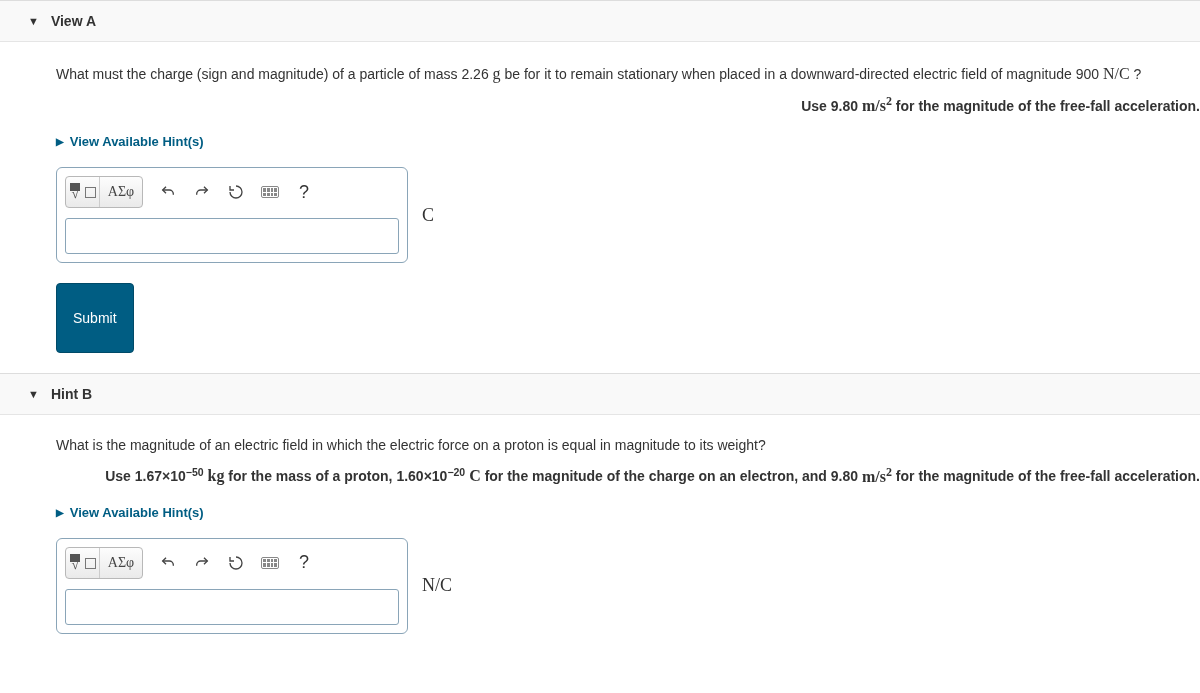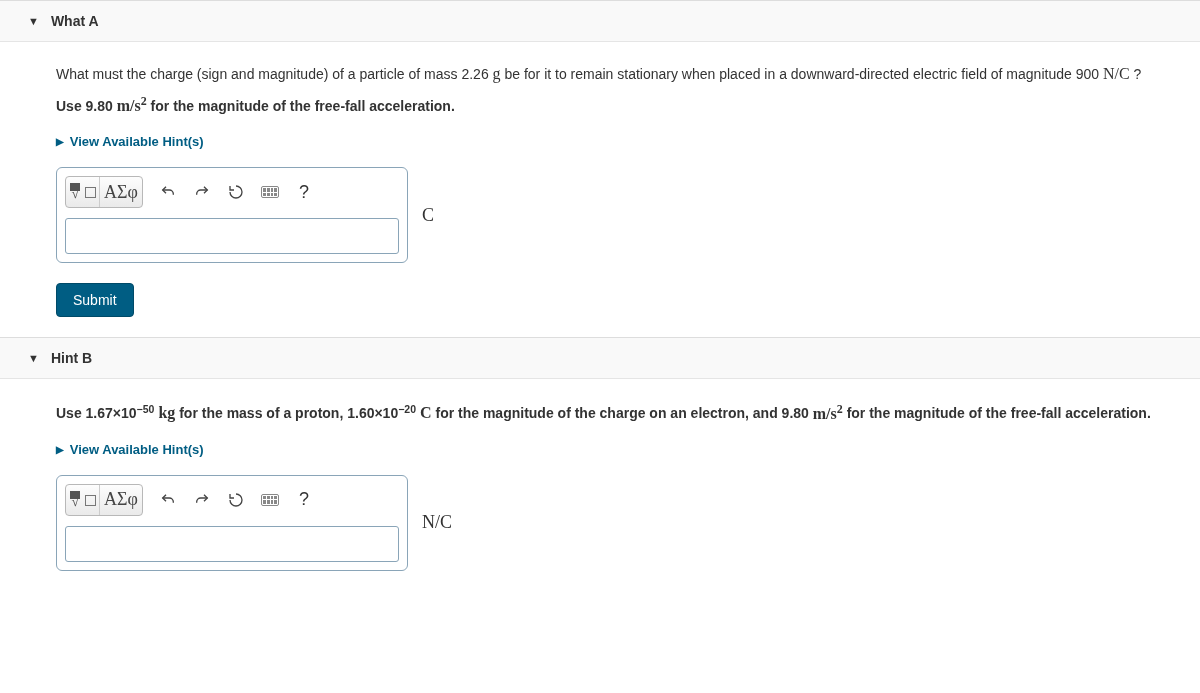--- a/index.html
+++ b/index.html
@@ -35,20 +35,21 @@
     padding: 20px 0 20px 56px;
   }
   .prompt {
     margin-bottom: 6px;
     line-height: 1.5;
   }
   .instruction {
     font-weight: bold;
     margin-bottom: 14px;
     line-height: 1.5;
+    text-align: right;
   }
   .unit-txt, .math {
     font-family: "Times New Roman", serif;
     font-size: 16px;
   }
   sup { font-size: 0.75em; }
   .hints-link {
     color: #005d83;
     font-weight: bold;
     font-size: 13px;
@@ -95,21 +96,21 @@
     align-items: center;
     justify-content: center;
     border-right: 1px solid #ccc;
     cursor: pointer;
     color: #444;
     font-size: 14px;
   }
   .tool-btn:last-child { border-right: none; }
   .tool-btn.greek {
     font-family: "Times New Roman", serif;
-    font-size: 18px;
+    font-size: 14px;
     width: 42px;
   }
   .tool-icon {
     width: 34px;
     height: 30px;
     display: flex;
     align-items: center;
     justify-content: center;
     cursor: pointer;
     color: #555;
@@ -127,21 +128,21 @@
   .units {
     font-family: "Times New Roman", serif;
     font-size: 18px;
     color: #333;
   }
   .submit-btn {
     background: #005d83;
     color: #fff;
     border: 1px solid #004a68;
     border-radius: 4px;
-    padding: 8px 16px;
+    padding: 26px 16px;
     font-size: 14px;
     cursor: pointer;
   }
   .kbd-box {
     border: 1px solid #888;
     border-radius: 2px;
     width: 18px;
     height: 12px;
     display: grid;
     grid-template-columns: repeat(4, 1fr);
@@ -164,21 +165,21 @@
     position: absolute; right: 0; top: 4px;
     width: 11px; height: 11px; border: 1px solid #777;
   }
 </style>
 </head>
 <body>
 
 <div class="part">
   <div class="part-header">
     <span class="caret">▼</span>
-    <span class="part-title">What A</span>
+    <span class="part-title">View A</span>
   </div>
   <div class="part-body">
 
     <div class="prompt">
       <span>What must the charge (sign and magnitude) of a particle of mass 2.26 </span><span class="unit-txt">g</span><span> be for it to remain stationary when placed in a downward-directed electric field of magnitude 900 </span><span class="unit-txt">N/C</span><span> ?</span>
     </div>
 
     <div class="instruction">
       <span>Use 9.80 </span><span class="unit-txt"><span>m/s</span><sup>2</sup></span><span> for the magnitude of the free-fall acceleration.</span>
     </div>
@@ -242,20 +243,21 @@
   </div>
 </div>
 
 <div class="part">
   <div class="part-header">
     <span class="caret">▼</span>
     <span class="part-title">Hint B</span>
   </div>
   <div class="part-body">
 
+    <div class="prompt">What is the magnitude of an electric field in which the electric force on a proton is equal in magnitude to its weight?</div>
 
     <div class="instruction">
       <span>Use 1.67×10</span><sup>−50</sup><span class="unit-txt"> kg</span><span> for the mass of a proton, 1.60×10</span><sup>−20</sup><span class="unit-txt"> C</span><span> for the magnitude of the charge on an electron, and 9.80 </span><span class="unit-txt"><span>m/s</span><sup>2</sup></span><span> for the magnitude of the free-fall acceleration.</span>
     </div>
 
     <div class="hints-link">
       <span class="tri">▶</span>
       <span>View Available Hint(s)</span>
     </div>
 

